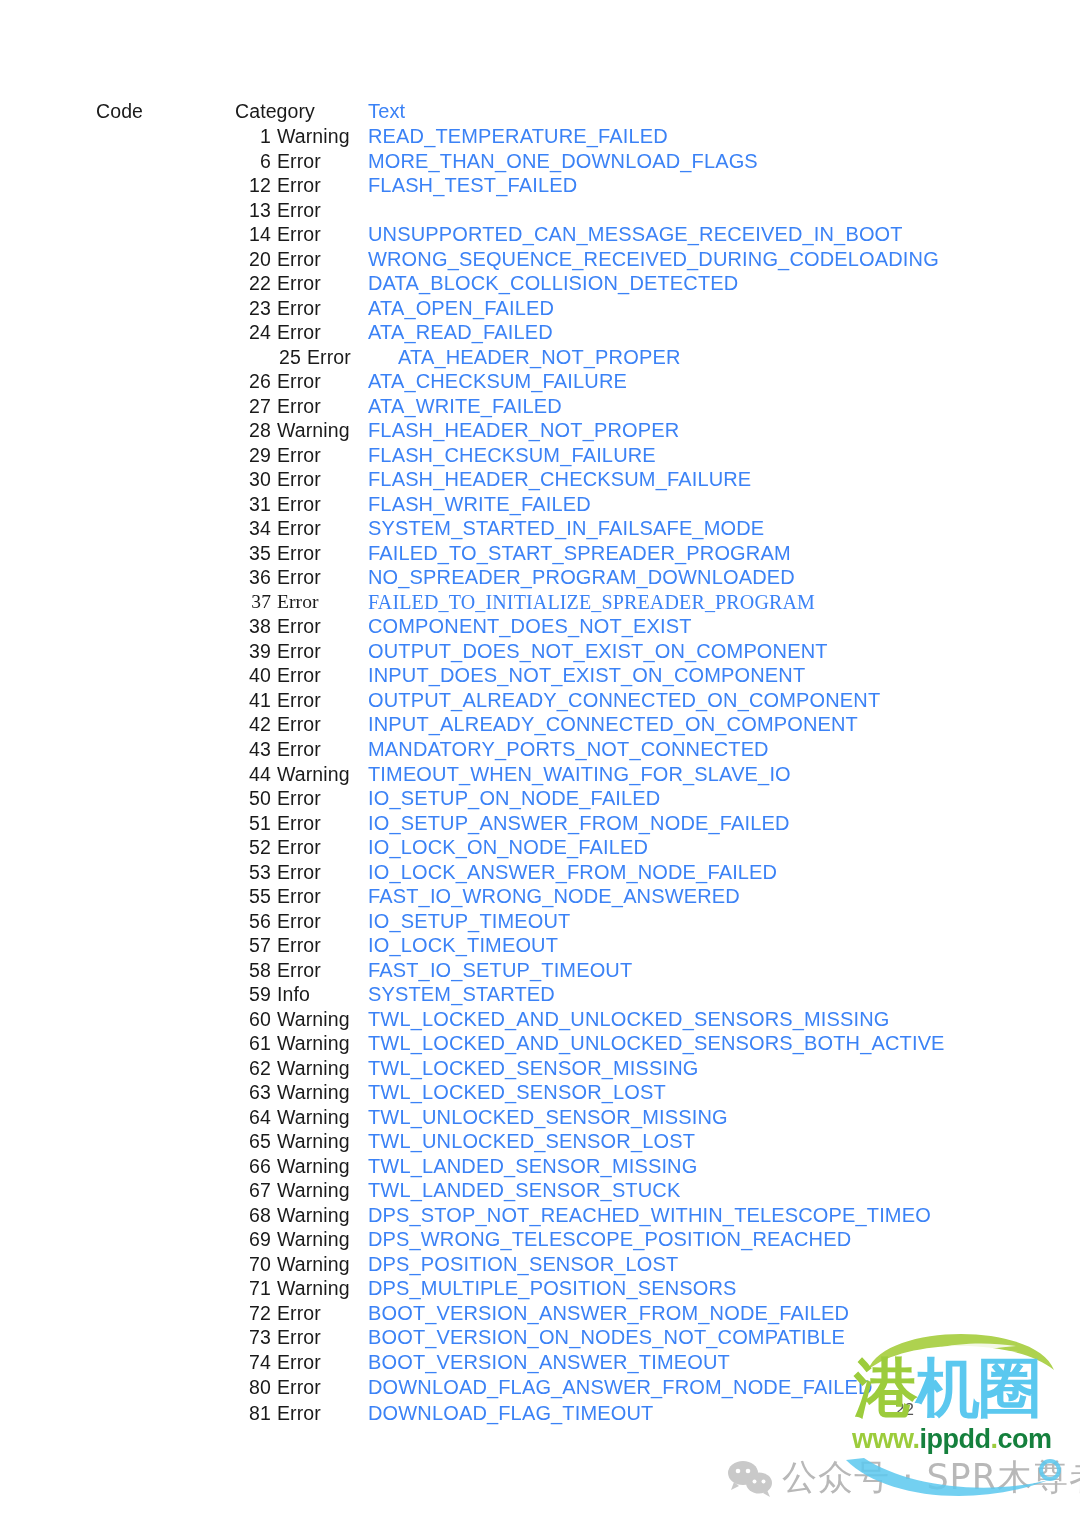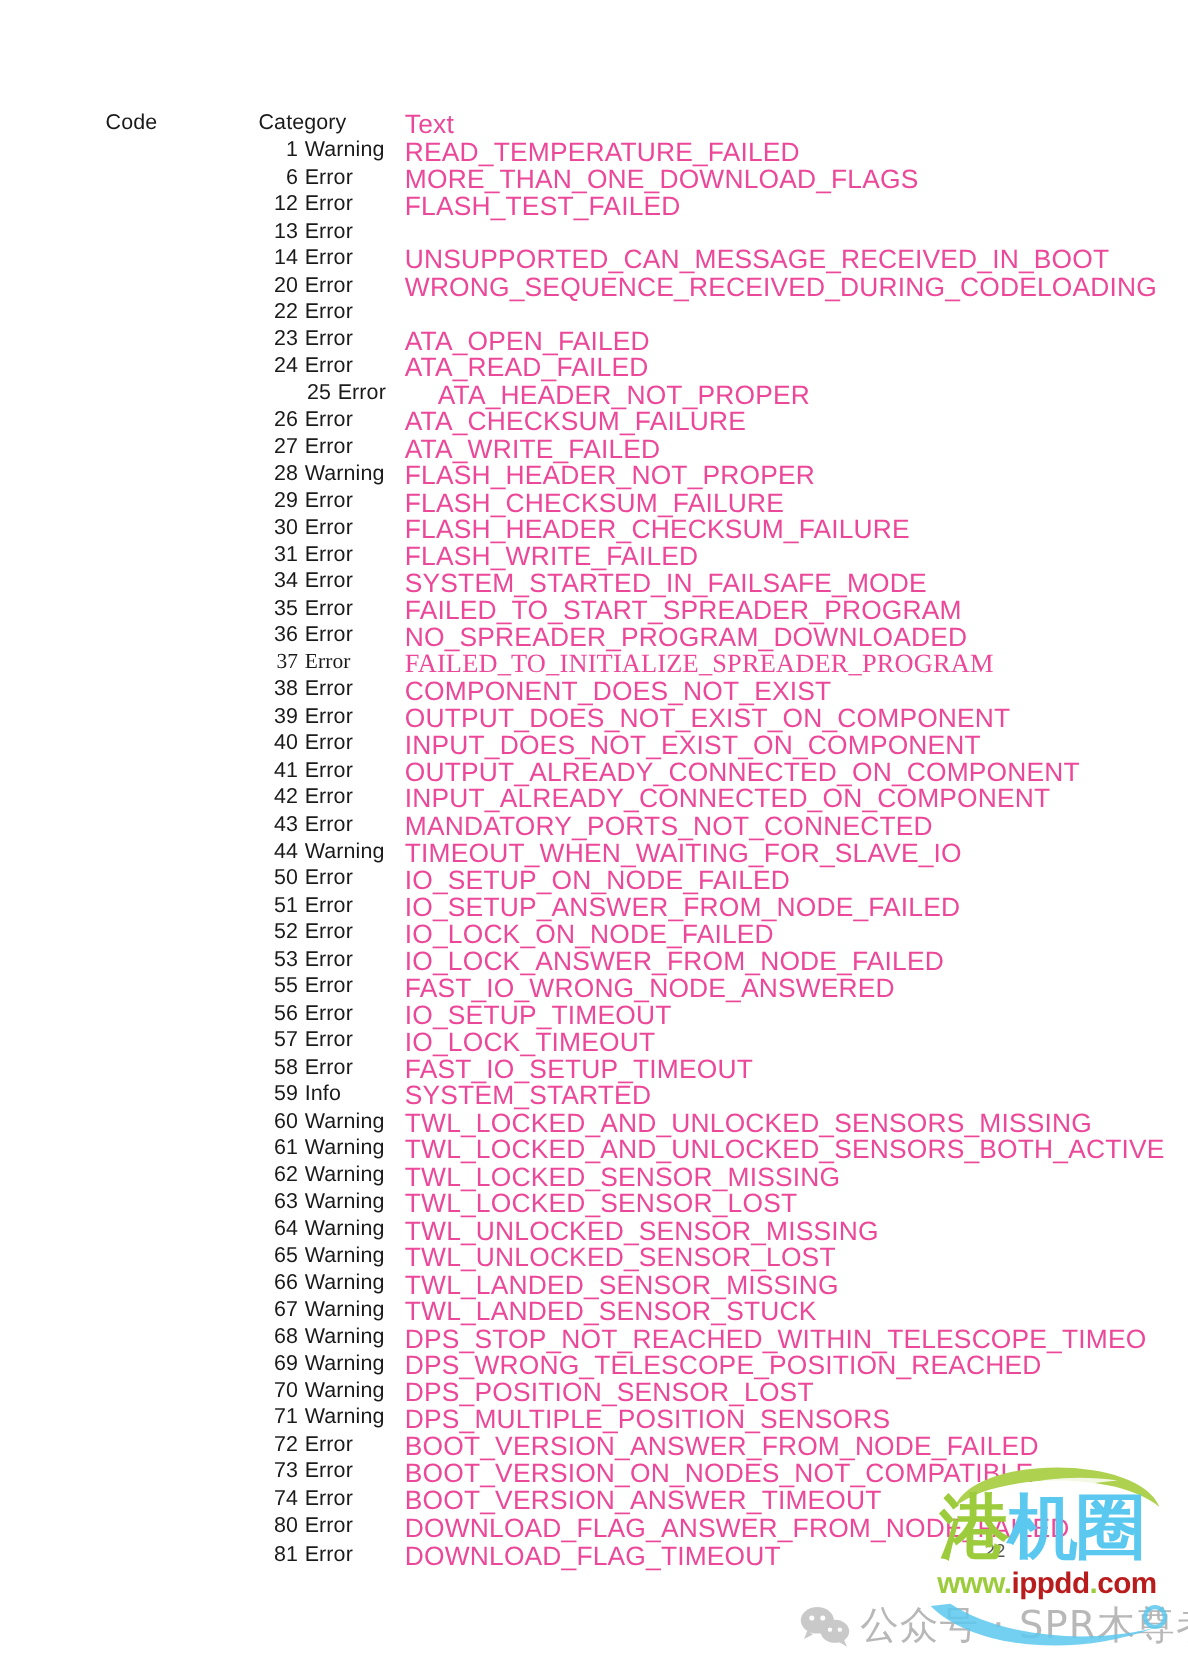--- a/index.html
+++ b/index.html
@@ -42,22 +42,22 @@
     left:277px;
     width:160px;
     text-align:left;
     font-size:19.5px;
     color:#1a1a1a;
     letter-spacing:0.1px;
   }
   .col-text {
     position:absolute;
     left:368px;
-    font-size:24px;
-    color:#ec4899;
+    font-size:20px;
+    color:#3b82f6;
     letter-spacing:0.15px;
   }
 
   
   .hdr .col-code {
     left:96px; width:auto; text-align:left;
   }
   .hdr .col-category { left:235px; }
   .hdr .col-text { left:368px; }
 
@@ -96,21 +96,21 @@
   #logo-url {
     position:absolute;
     left:4px; top:108px;
     width:220px;
     font-size:27px;
     font-weight:bold;
     letter-spacing:-0.5px;
     white-space:nowrap;
   }
   #logo-url .u-green { color:#9ccc3c; }
-  #logo-url .u-blue  { color:#b91c1c; }
+  #logo-url .u-blue  { color:#15803d; }
 
   
   #footer-wechat {
     position:absolute;
     left:726px; top:1452px;
     width:340px; height:56px;
   }
   #wechat-icon {
     position:absolute;
     left:0; top:6px;
@@ -169,20 +169,21 @@
         <span class="col-text">UNSUPPORTED_CAN_MESSAGE_RECEIVED_IN_BOOT</span>
       </div>
       <div class="row" style="top: 247.6px;">
         <span class="col-code">20</span>
         <span class="col-category">Error</span>
         <span class="col-text">WRONG_SEQUENCE_RECEIVED_DURING_CODELOADING</span>
       </div>
       <div class="row" style="top: 272.12px;">
         <span class="col-code">22</span>
         <span class="col-category">Error</span>
+        <span class="col-text">DATA_BLOCK_COLLISION_DETECTED</span>
       </div>
       <div class="row" style="top: 296.64px;">
         <span class="col-code">23</span>
         <span class="col-category">Error</span>
         <span class="col-text">ATA_OPEN_FAILED</span>
       </div>
       <div class="row" style="top: 321.16px;">
         <span class="col-code">24</span>
         <span class="col-category">Error</span>
         <span class="col-text">ATA_READ_FAILED</span>

